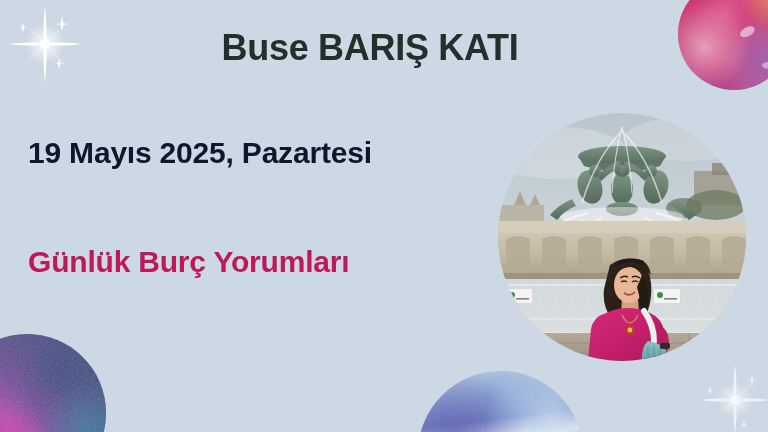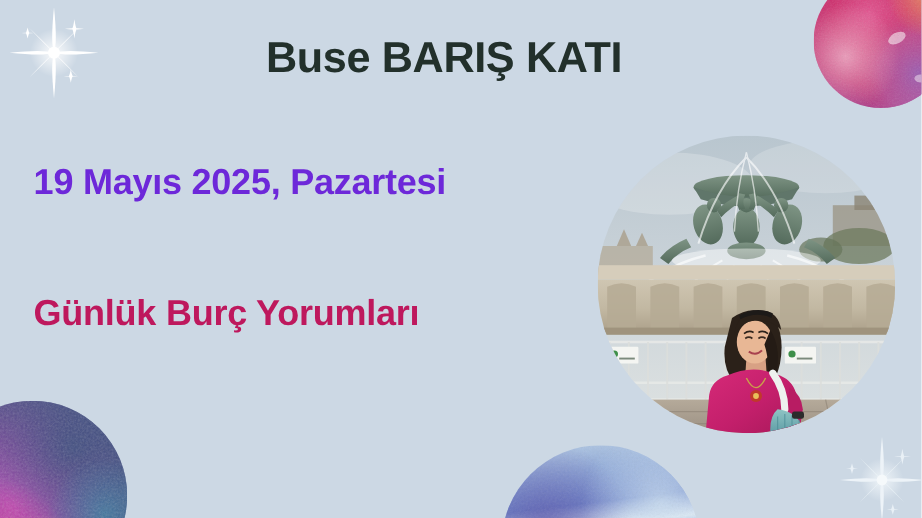--- a/index.html
+++ b/index.html
@@ -81,21 +81,21 @@
     color: #22302b;
     white-space: nowrap;
   }
   #subtitle-date {
     position: absolute;
     left: 28px;
     top: 136px;
     font-size: 30px;
     font-weight: 700;
     letter-spacing: -0.2px;
-    color: #6d28d9;
+    color: #0f172a;
     white-space: nowrap;
   }
   #subtitle-section {
     position: absolute;
     left: 28px;
     top: 245px;
     font-size: 30px;
     font-weight: 700;
     letter-spacing: -0.2px;
     color: #be185d;

